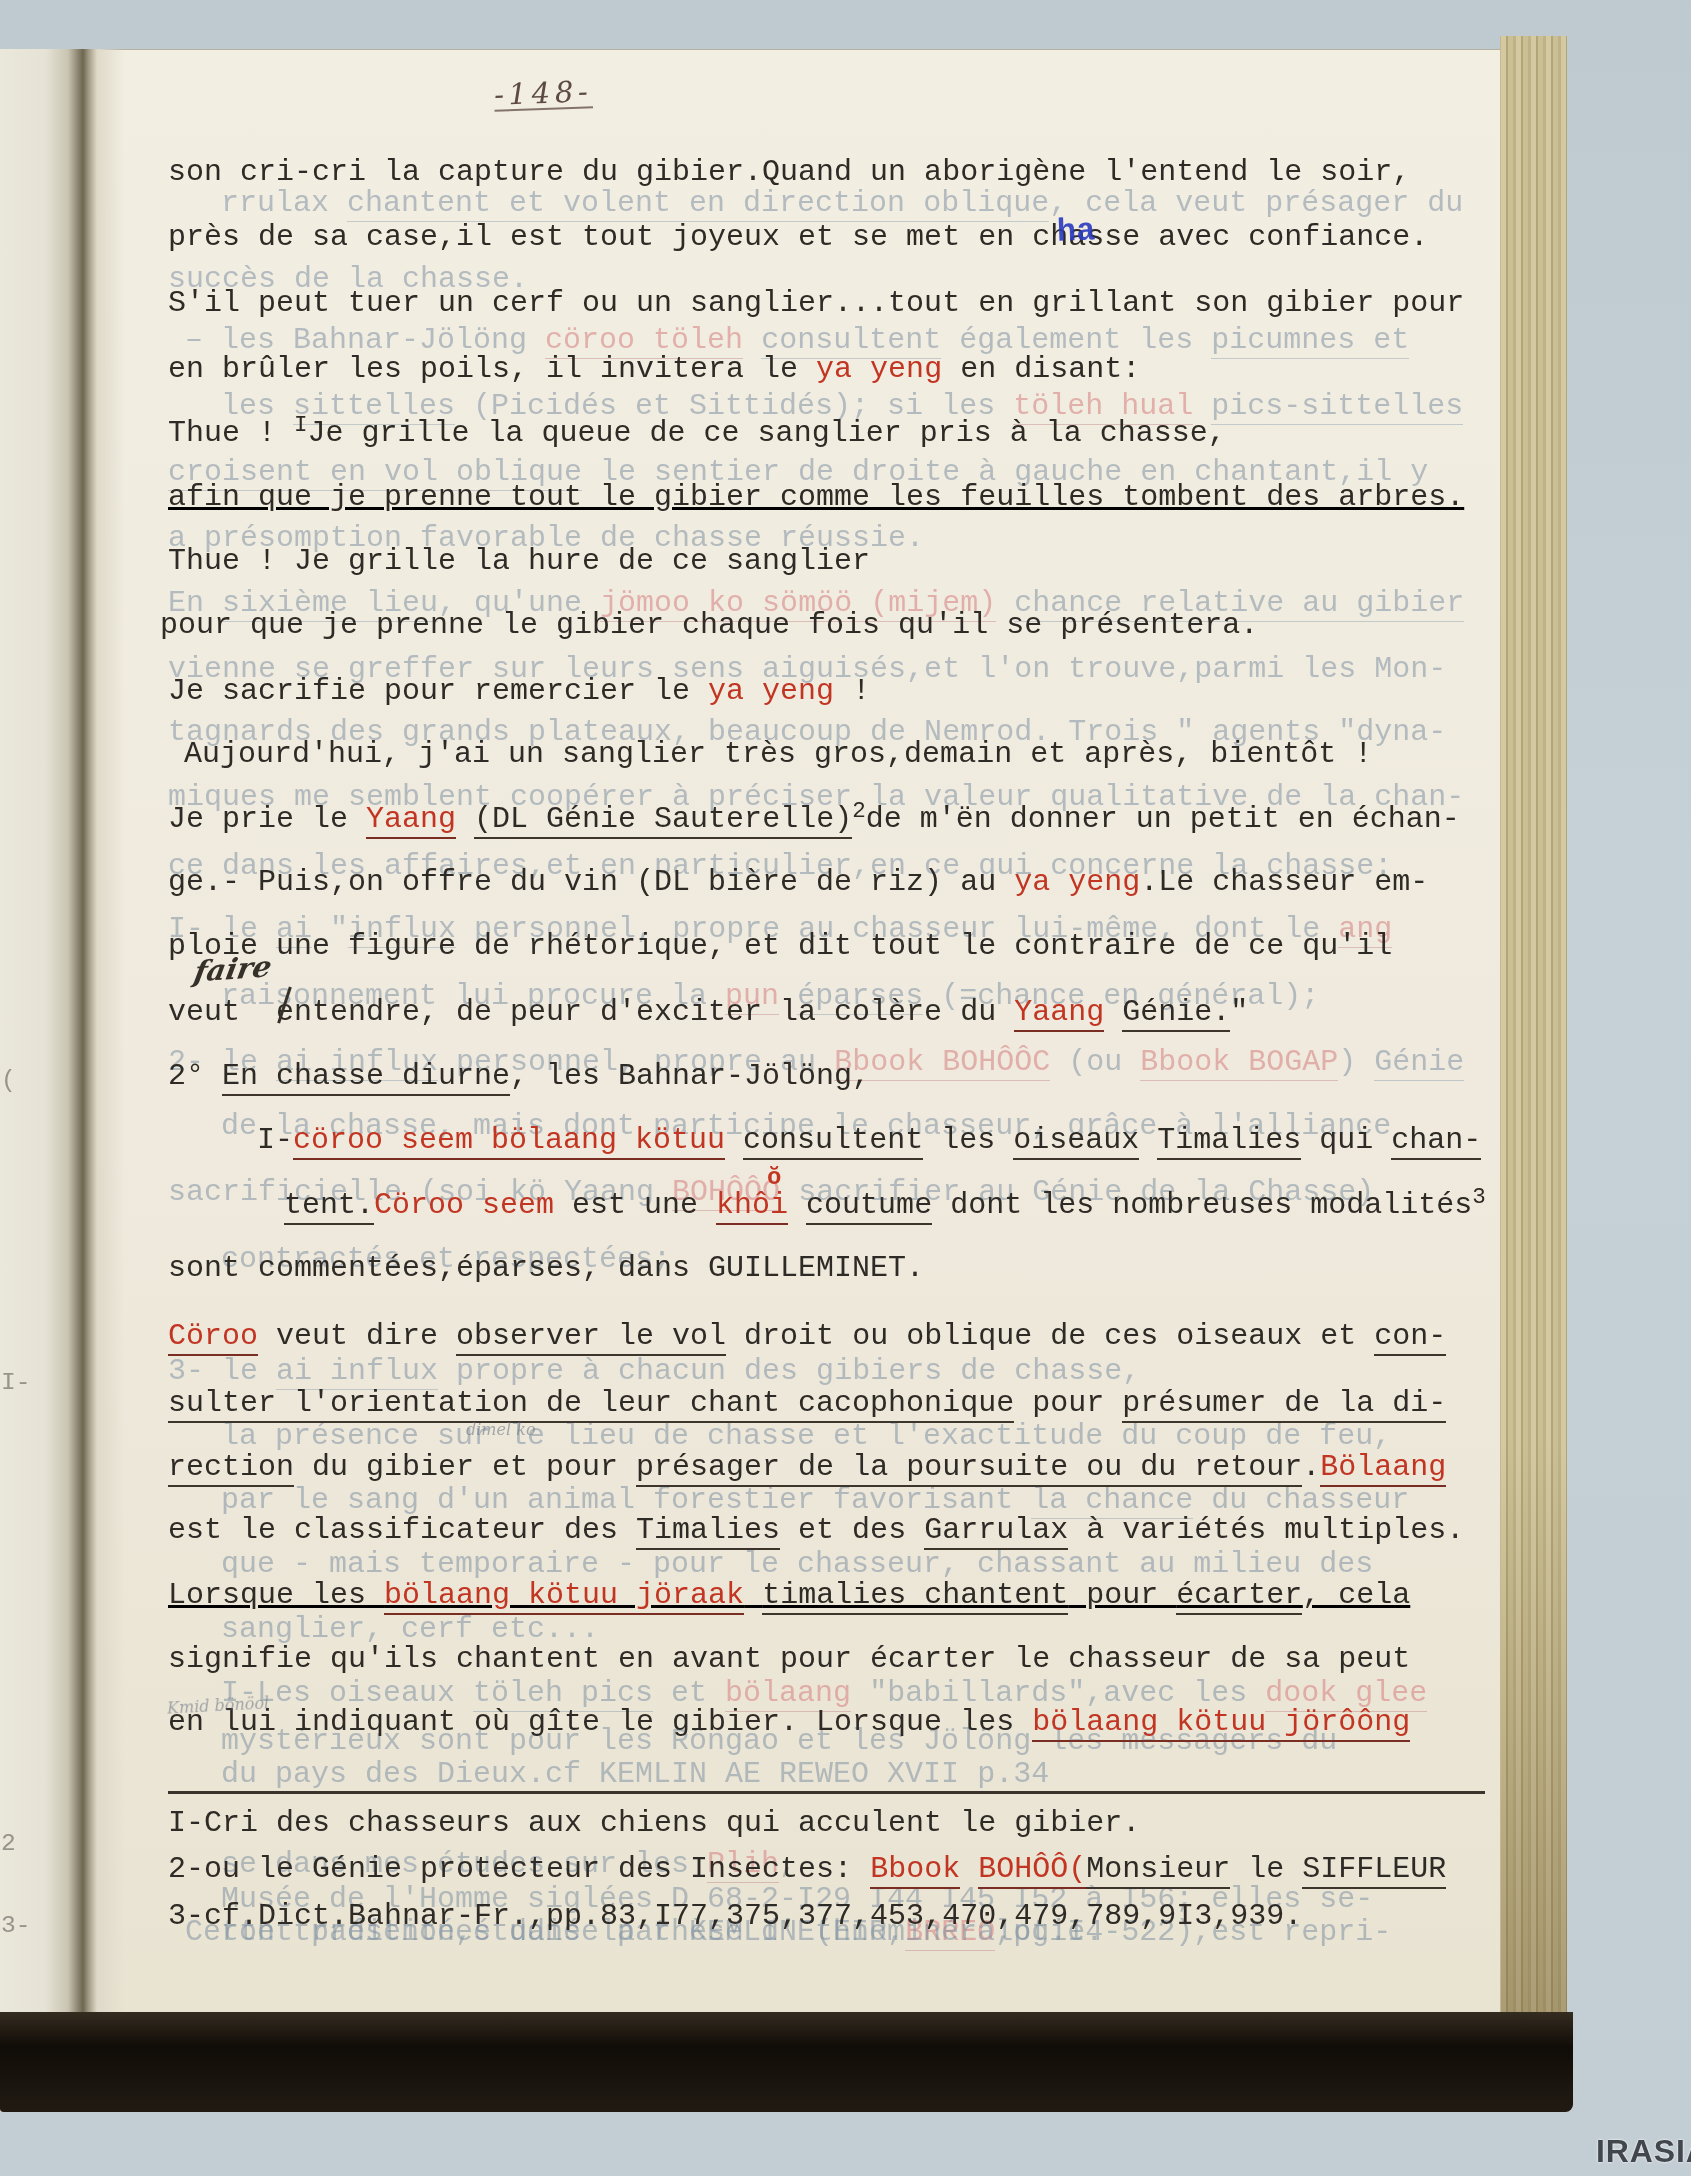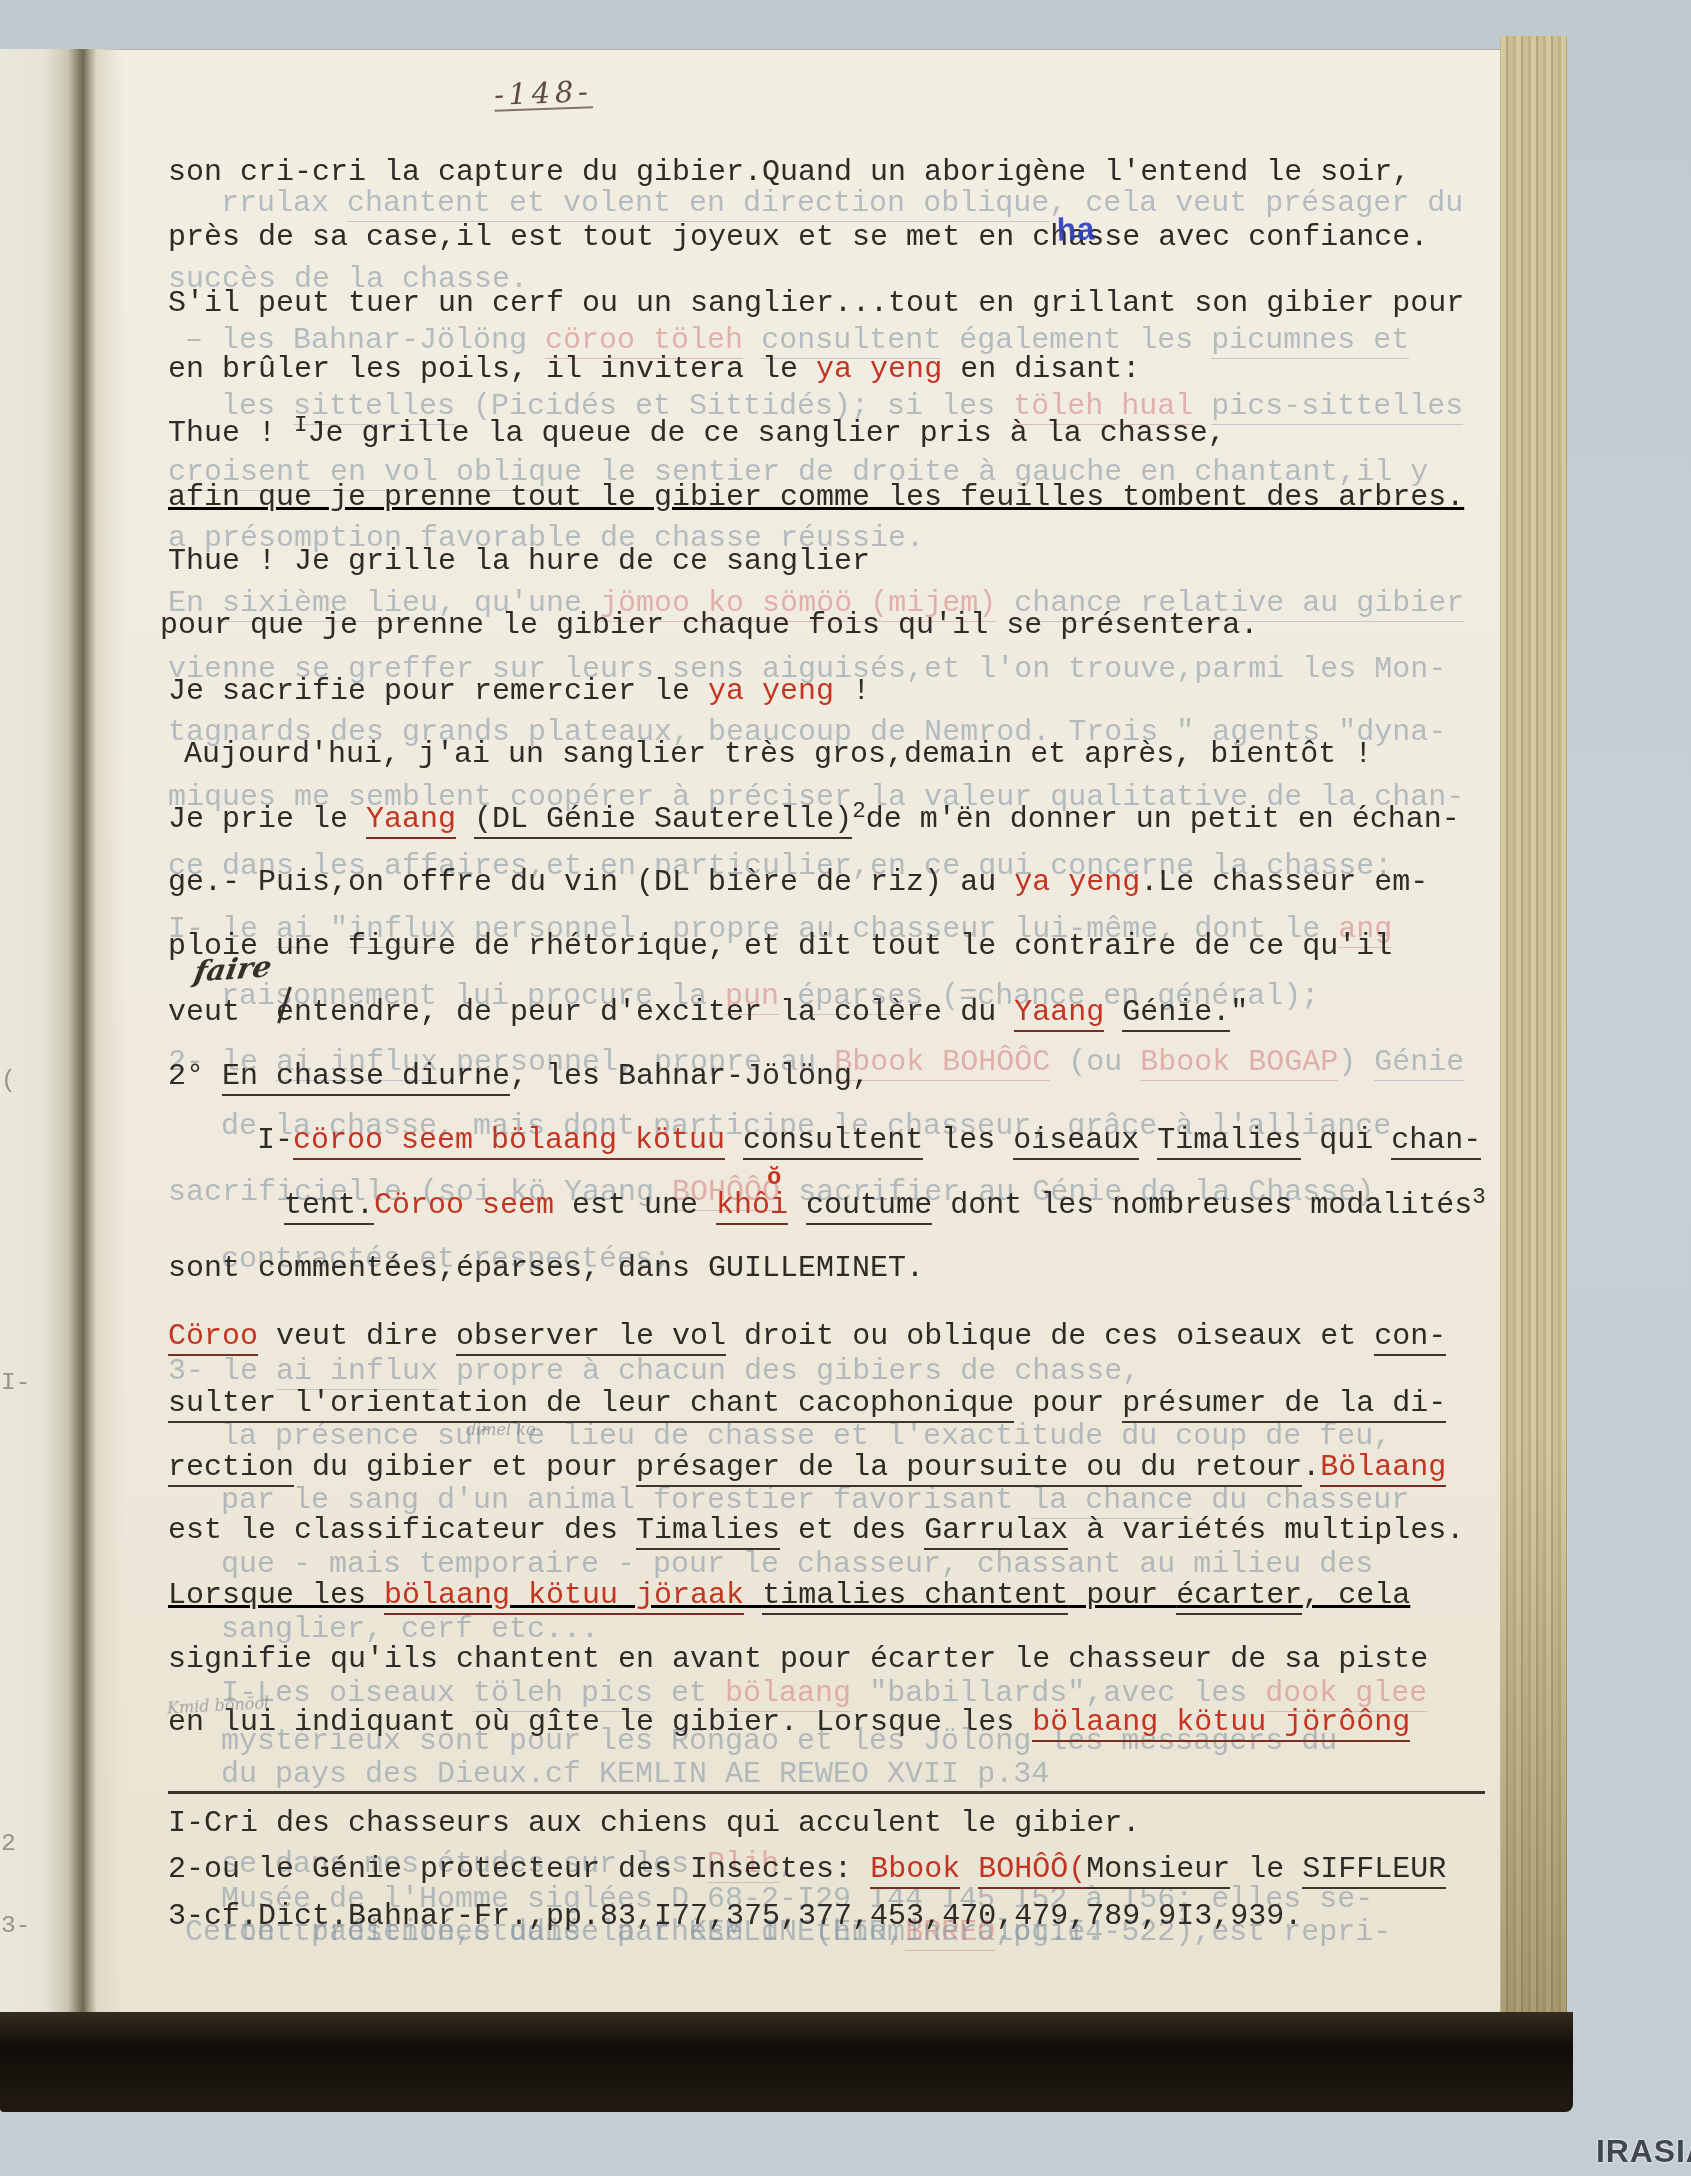--- a/index.html
+++ b/index.html
@@ -152,21 +152,21 @@
     <div class="tline" style="left: 168px; top: 994px;"><span class="k">veut  entendre, de peur d'exciter la colère du </span><span class="r u">Yaang</span><span class="k"> </span><span class="k u">Génie.</span><span class="k">"</span></div>
     <div class="tline" style="left: 168px; top: 1058px;"><span class="k">2° </span><span class="k u">En chasse diurne</span><span class="k">, les Bahnar-Jölöng,</span></div>
     <div class="tline" style="left: 257px; top: 1122px;"><span class="k">I-</span><span class="r u">cöroo seem bölaang kötuu</span><span class="k"> </span><span class="k u">consultent</span><span class="k"> les </span><span class="k u">oiseaux</span><span class="k"> </span><span class="k u">Timalies</span><span class="k"> qui </span><span class="k u">chan-</span></div>
     <div class="tline" style="left: 284px; top: 1187px;"><span class="k u">tent.</span><span class="r">Cöroo seem</span><span class="k"> est une </span><span class="r u">khôi</span><span class="k"> </span><span class="k u">coutume</span><span class="k"> dont les nombreuses modalités</span><span class="k sup">3</span></div>
     <div class="tline" style="left: 168px; top: 1250px;"><span class="k">sont commentées,éparses, dans GUILLEMINET.</span></div>
     <div class="tline" style="left: 168px; top: 1318px;"><span class="r u">Cöroo</span><span class="k"> veut dire </span><span class="k u">observer le vol</span><span class="k"> droit ou oblique de ces oiseaux et </span><span class="k u">con-</span></div>
     <div class="tline" style="left: 168px; top: 1385px;"><span class="k u">sulter l'orientation de leur chant cacophonique</span><span class="k"> pour </span><span class="k u">présumer de la di-</span></div>
     <div class="tline" style="left: 168px; top: 1449px;"><span class="k u">rection</span><span class="k"> du gibier et pour </span><span class="k u">présager de la poursuite ou du retour</span><span class="k">.</span><span class="r u">Bölaang</span></div>
     <div class="tline" style="left: 168px; top: 1512px;"><span class="k">est le classificateur des </span><span class="k u">Timalies</span><span class="k"> et des </span><span class="k u">Garrulax</span><span class="k"> à variétés multiples.</span></div>
     <div class="tline" style="left: 168px; top: 1577px; text-decoration: underline;"><span class="k">Lorsque les </span><span class="r u">bölaang kötuu jöraak</span><span class="k"> </span><span class="k u">timalies chantent</span><span class="k"> pour </span><span class="k u">écarter</span><span class="k">, cela</span></div>
-    <div class="tline" style="left: 168px; top: 1641px;"><span class="k">signifie qu'ils chantent en avant pour écarter le chasseur de sa piste</span></div>
+    <div class="tline" style="left: 168px; top: 1641px;"><span class="k">signifie qu'ils chantent en avant pour écarter le chasseur de sa peut</span></div>
     <div class="tline" style="left: 168px; top: 1704px;"><span class="k">en lui indiquant où gîte le gibier. Lorsque les </span><span class="r u">bölaang kötuu jörôông</span></div>
   </div>
 
 <div class="rule" id="footnote-rule" style="left: 168px; top: 1791px; width: 1317px;"></div>
 <div id="footnotes">
     <div class="tline" style="left: 168px; top: 1805px;"><span class="k">I-Cri des chasseurs aux chiens qui acculent le gibier.</span></div>
     <div class="tline" style="left: 168px; top: 1851px;"><span class="k">2-ou le Génie protecteur des Insectes: </span><span class="r u">Bbook</span><span class="k"> </span><span class="r u">BOHÔÔ(</span><span class="k u">Monsieur</span><span class="k"> le </span><span class="k u">SIFFLEUR</span></div>
     <div class="tline" style="left: 168px; top: 1898px;"><span class="k">3-cf.Dict.Bahnar-Fr.,pp.83,I77,375,377,453,470,479,789,9I3,939.</span></div>
   </div>
 

